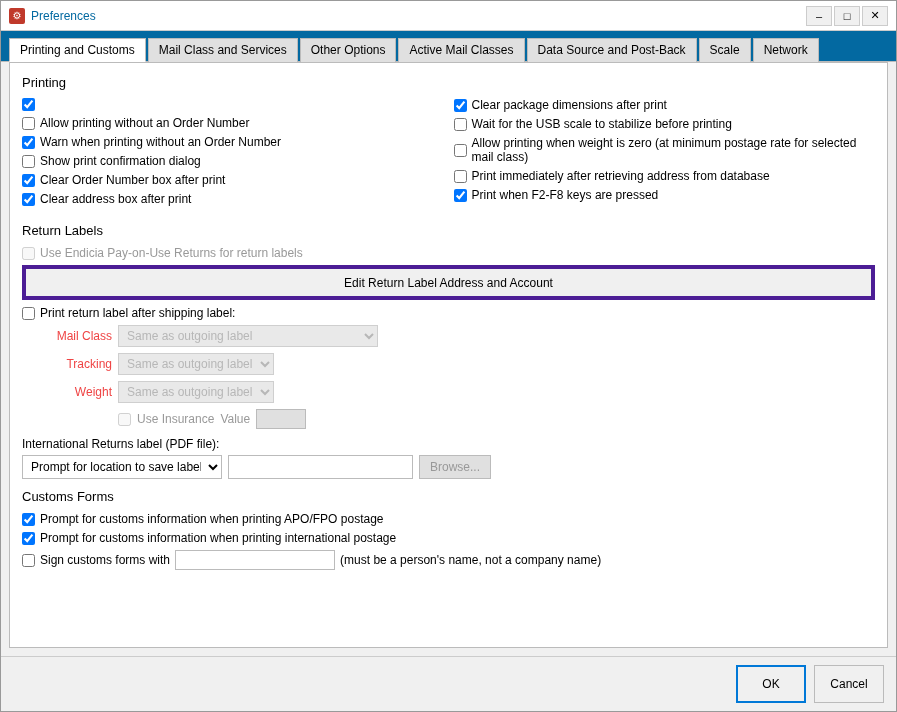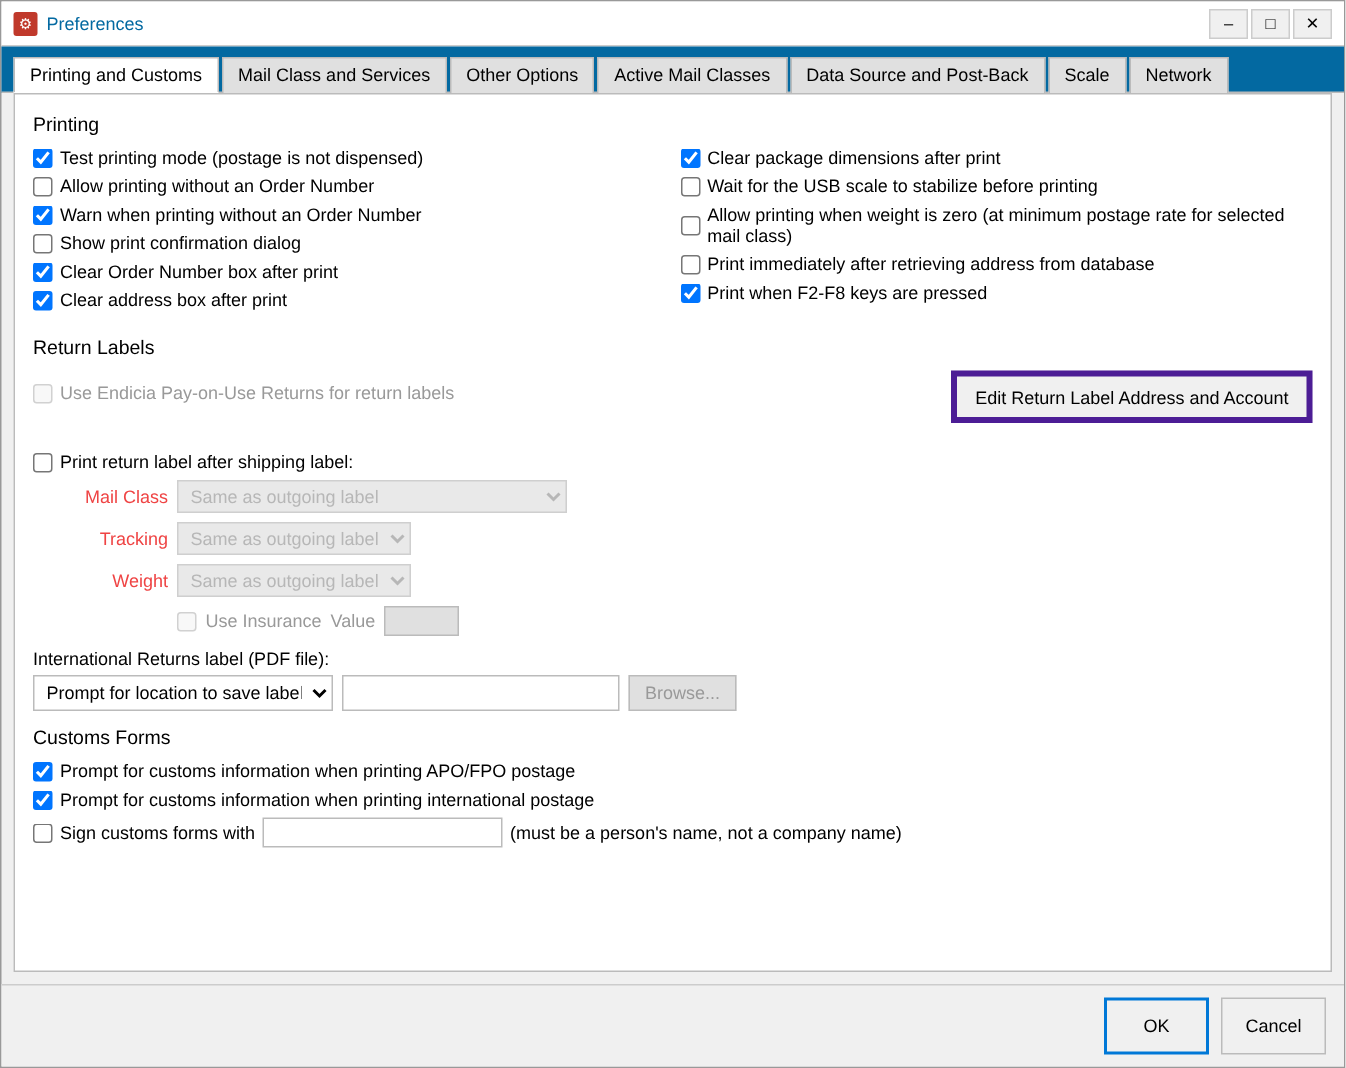--- a/index.html
+++ b/index.html
@@ -69,21 +69,20 @@
   </div>
 
   <div class="content">
 
     <div class="section">
       <div class="section-title">Printing</div>
       <div class="two-col">
         <div class="col">
           <div class="checkbox-row">
             <input type="checkbox" checked="" style="">
-            <span>Test printing mode (postage is not dispensed)</span>
           </div>
           <div class="checkbox-row">
             <input type="checkbox" style="">
             <span>Allow printing without an Order Number</span>
           </div>
           <div class="checkbox-row">
             <input type="checkbox" checked="" style="">
             <span>Warn when printing without an Order Number</span>
           </div>
           <div class="checkbox-row">
@@ -120,21 +119,21 @@
             <input type="checkbox" checked="" style="">
             <span>Print when F2-F8 keys are pressed</span>
           </div>
         </div>
       </div>
     </div>
 
     <div class="return-labels-section">
       <div class="section-title">Return Labels</div>
 
-      <div style="display:flex; justify-content:space-between; align-items:center; margin-bottom:19px;">
+      <div style="display:flex; justify-content:space-between; margin-bottom:6px;flex-direction:column;">
         <div class="checkbox-row">
           <input type="checkbox" disabled="" style="">
           <span class="disabled-text">Use Endicia Pay-on-Use Returns for return labels</span>
         </div>
         <button class="btn">Edit Return Label Address and Account</button>
       </div>
 
       <div class="checkbox-row">
         <input type="checkbox" style="">
         <span>Print return label after shipping label:</span>

